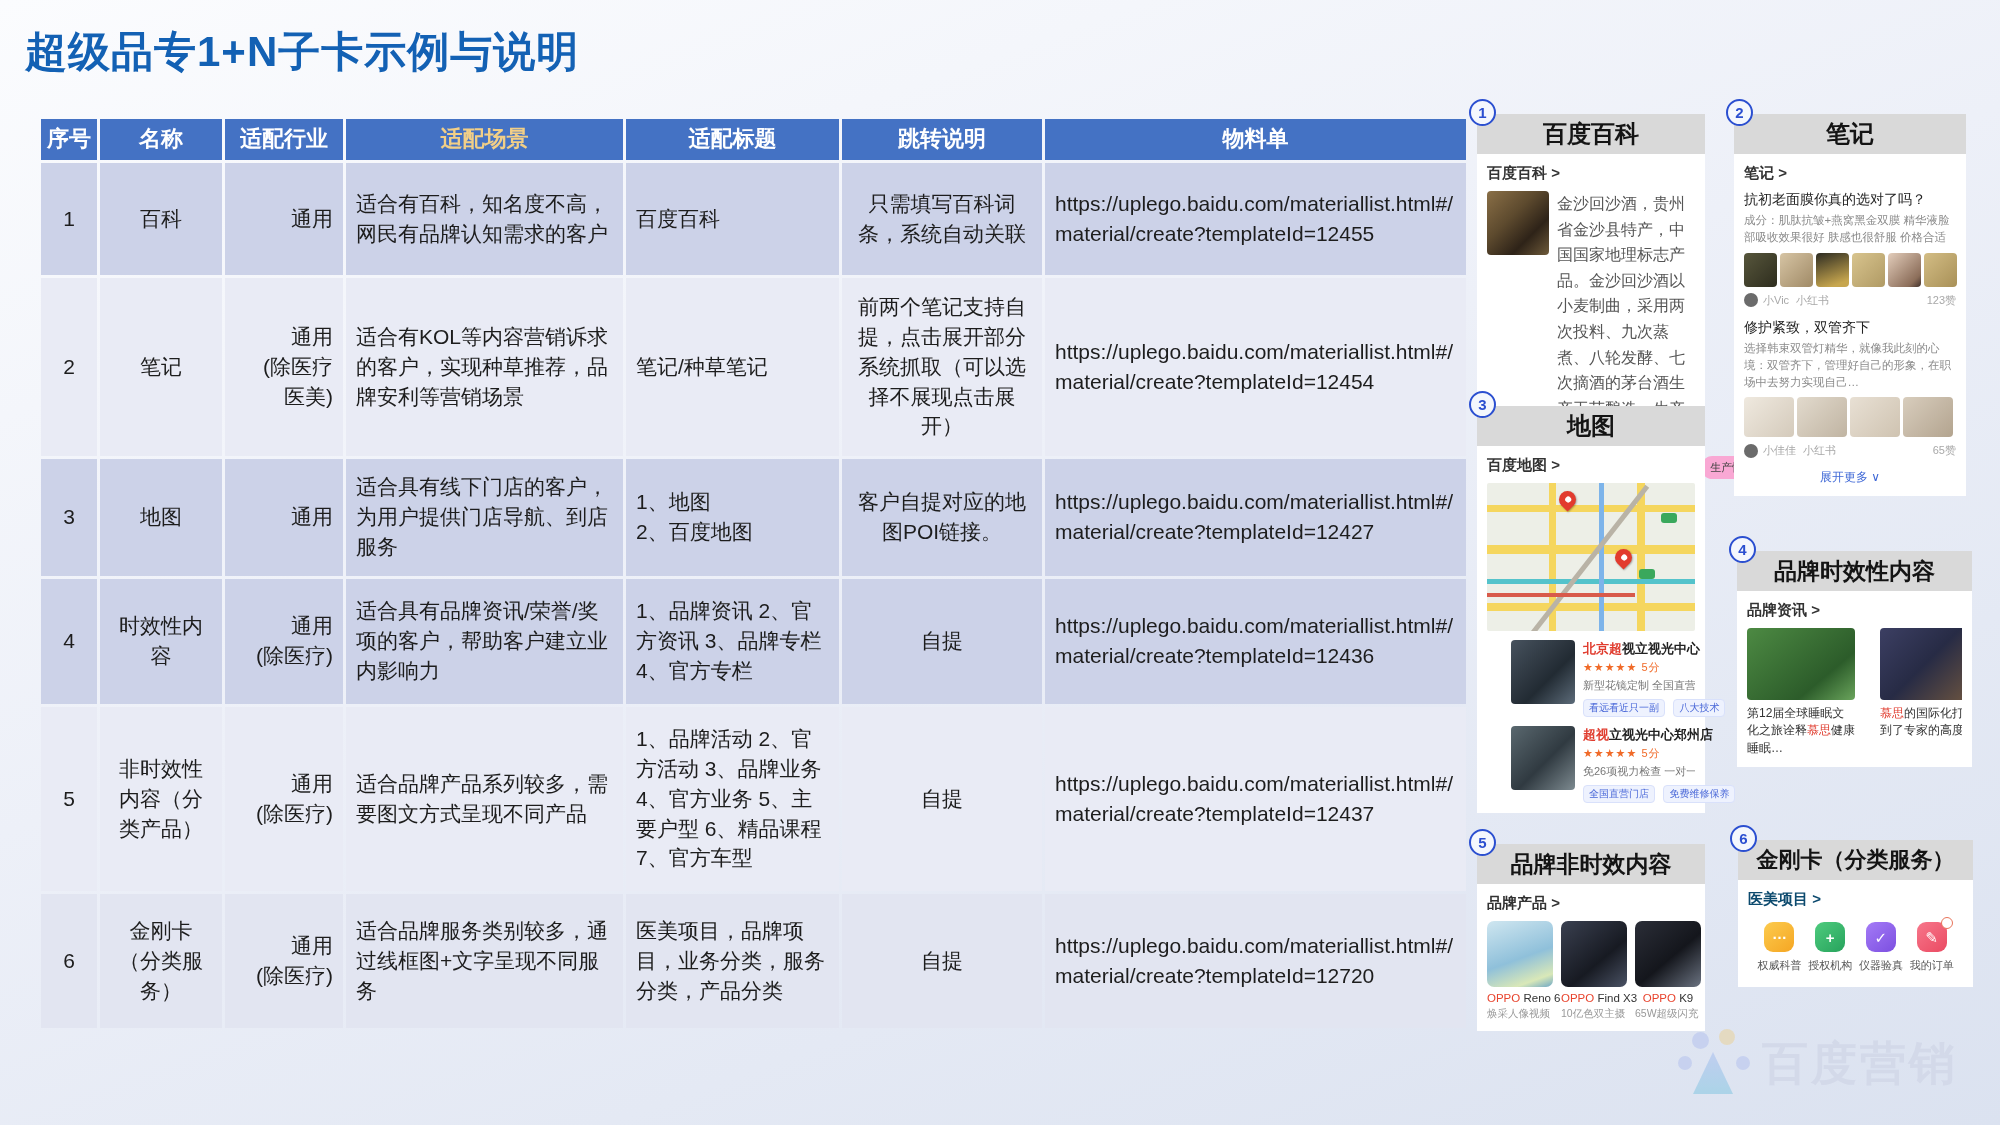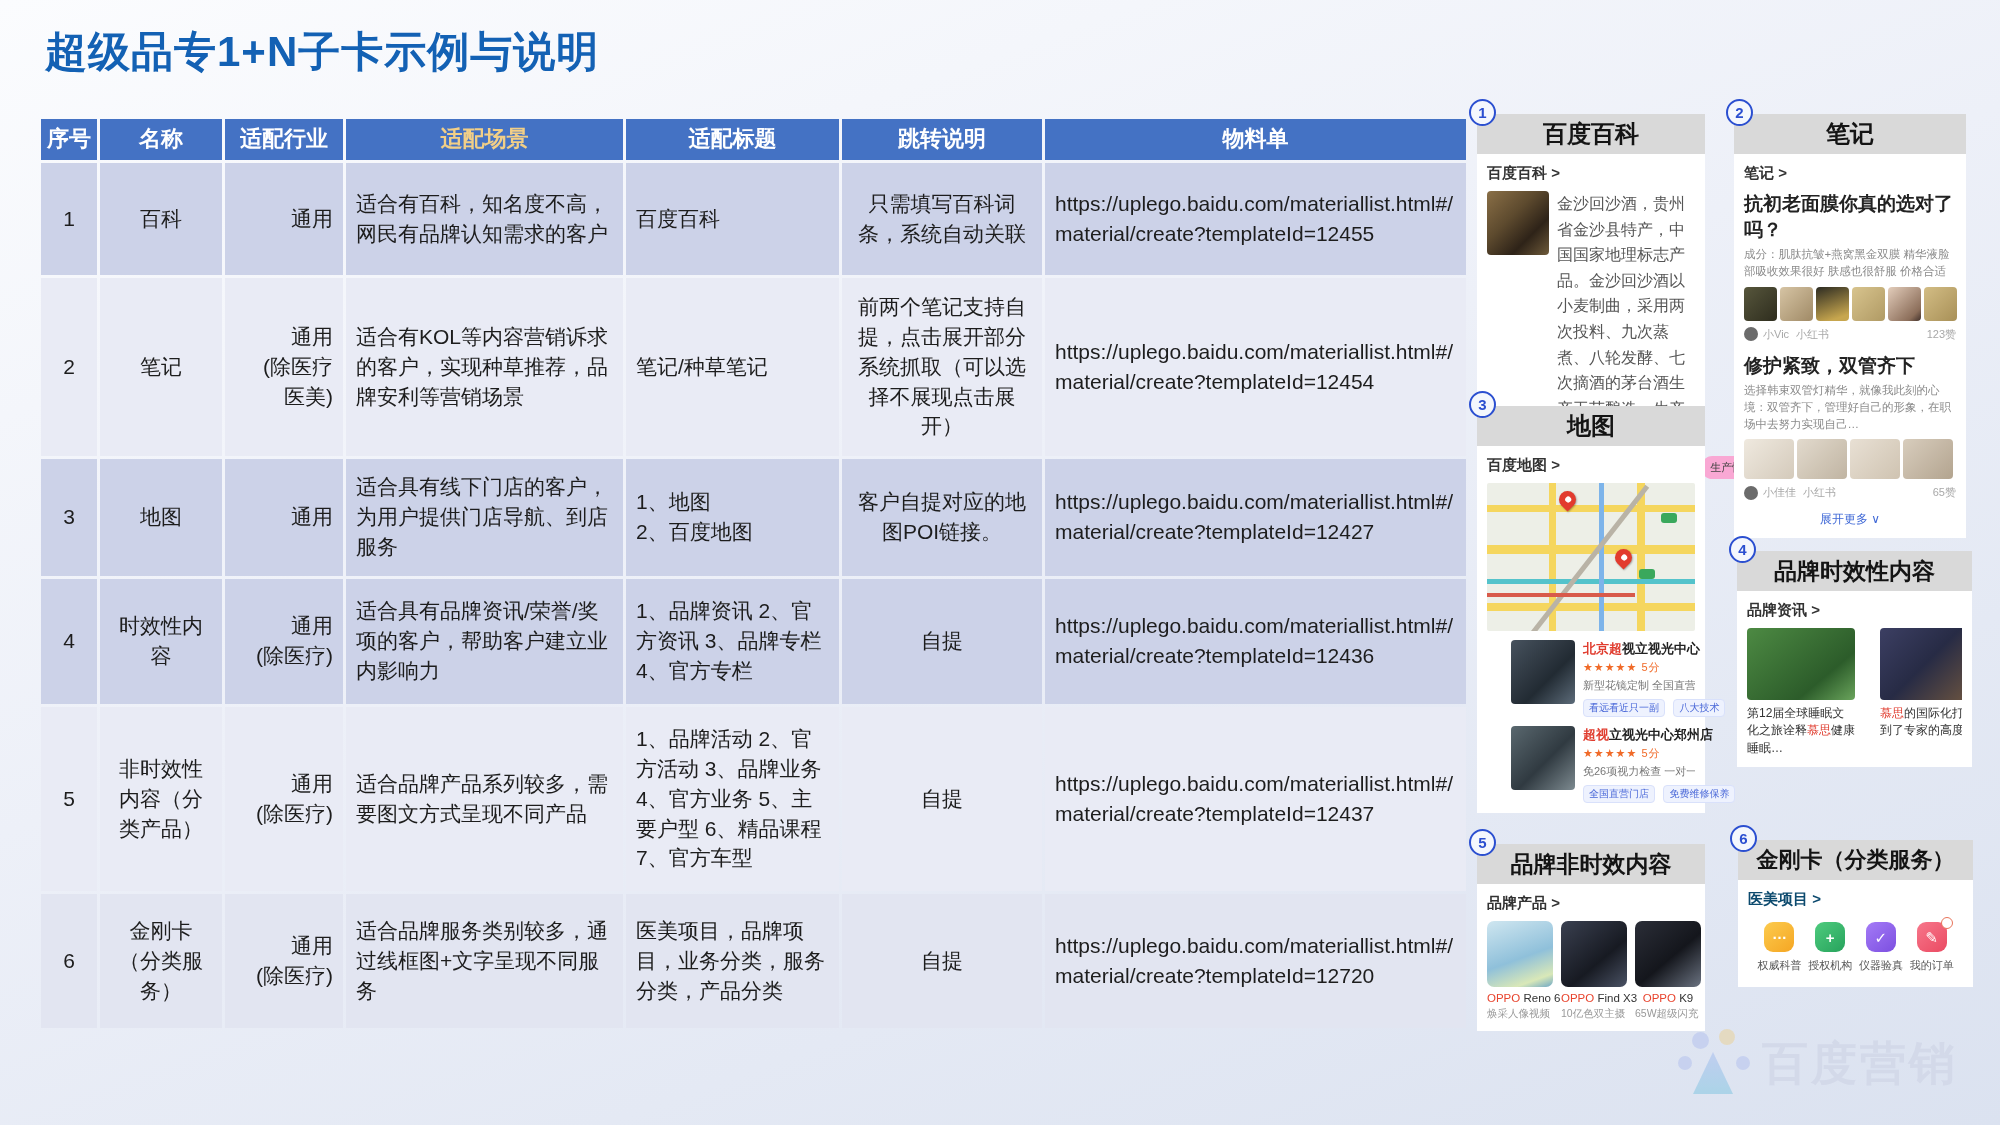--- a/index.html
+++ b/index.html
@@ -2,21 +2,21 @@
 <html style="--title_blue: #1361b4; --header_blue: #4472c4; --header_gold: #f2cf87; --row_dark: #ccd2e8; --row_light: #e9ebf5; --circle_blue: #2b4fd0; --panel_gray: #d9d9d9; --brand_red: #e03c2e; --watermark_blue: #d3d9e9;"><head>
 <meta charset="utf-8">
 <style>
   html,body{margin:0;padding:0;}
   body{
     width:2000px;height:1125px;position:relative;overflow:hidden;
     font-family:"Liberation Sans","DejaVu Sans",sans-serif;
     background:linear-gradient(160deg,#fbfcfe 0%,#edf0f8 45%,#dbe2f0 100%);
   }
   .slide-title{
-    position:absolute;left:45px;top:24px;font-size:42px;font-weight:bold;
+    position:absolute;left:25px;top:24px;font-size:42px;font-weight:bold;
     color:var(--title_blue,#1361b4);letter-spacing:1px;
   }
   
   table.main{
     position:absolute;left:38px;top:116px;width:1416px;
     border-collapse:separate;border-spacing:3px;table-layout:fixed;
   }
   table.main th{
     background:var(--header_blue,#4472c4);color:#fff;font-size:22px;font-weight:bold;
     padding:6px 4px;text-align:center;vertical-align:middle;line-height:1.3;
@@ -57,21 +57,21 @@
     display:inline-block;background:#f9a8d4;color:#444;border-radius:14px;
     padding:4px 9px;font-size:11px;margin-right:5px;
   }
   
   .enc-row{display:flex;}
   .enc-img{width:62px;height:64px;border-radius:4px;flex:none;
     background:linear-gradient(135deg,#8a6f47 0%,#5d4a2e 40%,#2e2318 70%,#6e5a3a 100%);}
   .enc-text{font-size:16px;color:#555;line-height:1.6;margin-left:8px;}
   .enc-tags{margin-top:9px;white-space:nowrap;}
   
-  .note-title{font-size:19px;font-weight:bold;color:#222;}
+  .note-title{font-size:14px;font-weight:normal;color:#222;}
   .note-desc{font-size:11.5px;color:#8a8a8a;line-height:1.5;margin:3px 0 6px;}
   .thumb-row{display:flex;gap:3px;}
   .thumb{width:33px;height:34px;border-radius:4px;flex:none;}
   .thumb.w{width:50px;height:40px;}
   .t1{background:linear-gradient(135deg,#57563c,#2e2d1e);}
   .t2{background:linear-gradient(135deg,#d6c4a4,#a08a66);}
   .t3{background:linear-gradient(160deg,#2c2b22,#c7a64e 85%);}
   .t4{background:linear-gradient(135deg,#d8c48e,#b09a64);}
   .t5{background:linear-gradient(135deg,#e3cdbb,#8c6e5a 80%,#40302a);}
   .t6{background:linear-gradient(135deg,#d3bd85,#a89057);}

